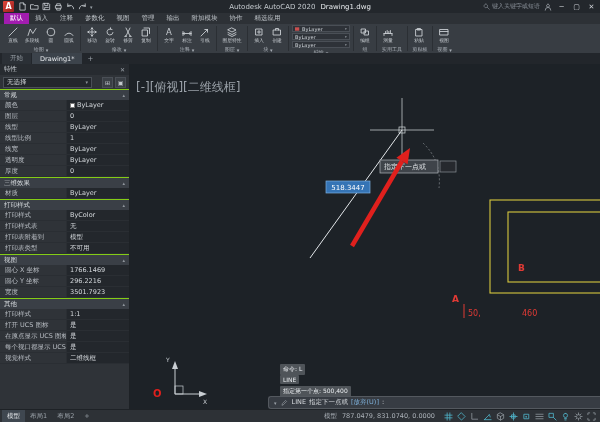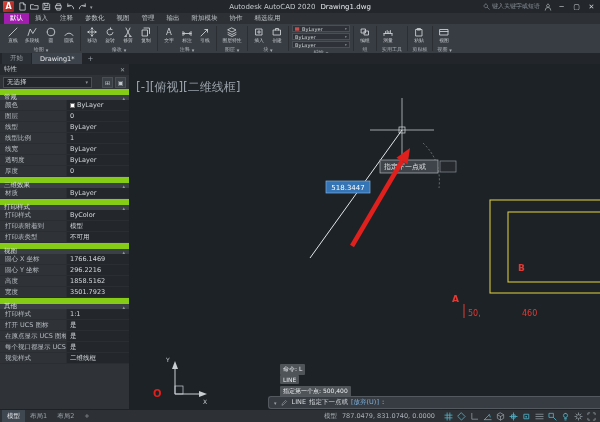--- a/index.html
+++ b/index.html
@@ -44,21 +44,21 @@
 
 
 .main{position:absolute;top:64px;left:0;right:0;bottom:13px;}
 .palette{position:absolute;top:0;left:0;width:130px;height:100%;background:#2f3338;border-right:1px solid #1d2125;display:flex;flex-direction:column;font-size:6.5px;z-index:5;}
 .pal-header{height:11px;background:#272b30;display:flex;align-items:center;padding:0 4px;color:#ccd1d6;flex:0 0 auto;}
 .pal-close{margin-left:auto;color:#9aa1a8;font-size:6px;}
 .pal-selrow{height:14px;display:flex;align-items:center;gap:10px;padding:1px 3px;flex:0 0 auto;}
 .pal-dd{flex:1;background:#23272c;border:1px solid #4a4f56;height:11px;display:flex;align-items:center;padding:0 3px;color:#d4d8dc;}
 .pal-dd .dd{margin-left:auto;color:#8f959c;font-size:5px;}
 .pal-btn{width:11px;height:11px;background:#3a3f45;border:1px solid #4a4f56;display:flex;align-items:center;justify-content:center;font-size:6px;color:#c3c8cd;flex:0 0 auto;}
-.pal-section-header{height:11px;background:#3a3f46;display:flex;align-items:center;padding:0 4px;color:#d7dbdf;border-top:6px solid #84cc16;}
+.pal-section-header{height:11px;background:#3a3f46;display:flex;align-items:center;padding:0 4px;color:#d7dbdf;border-top:1px solid #84cc16;}
 .pal-section-header .chev{margin-left:auto;font-size:5px;color:#8f959c;}
 .pal-row{height:11px;display:flex;align-items:stretch;border-bottom:1px solid #2a2e33;flex:0 0 auto;}
 .pal-label{width:66px;padding-left:5px;color:#b9bec4;white-space:nowrap;overflow:hidden;display:flex;align-items:center;}
 .pal-value{flex:1;background:#23272c;display:flex;align-items:center;padding:0 3px;color:#d4d8dc;border-left:1px solid #2a2e33;white-space:nowrap;overflow:hidden;}
 .swatch{width:5px;height:5px;border:1px solid #777;margin-right:2px;display:inline-block;flex:0 0 auto;}
 
 
 .canvas{position:absolute;left:130px;top:0;right:0;bottom:0;background:#1d2227;overflow:hidden;}
 .vplabel{position:absolute;top:3px;left:6px;font-size:12px;color:#9ba2a9;margin-top:12px;}
 .chip{position:absolute;background:rgba(120,125,132,0.55);color:#eaedf0;font-size:6px;padding:1px 3px;border-radius:1px;white-space:nowrap;}
@@ -497,42 +497,42 @@
         </div>
         <div class="pal-section-header">
           <span>打印样式</span>
           <span class="chev">▴</span>
         </div>
         <div class="pal-row">
           <span class="pal-label">打印样式</span>
           <span class="pal-value">ByColor</span>
         </div>
         <div class="pal-row">
+          <span class="pal-label">打印样式表</span>
+          <span class="pal-value">无</span>
+        </div>
+        <div class="pal-row">
           <span class="pal-label">打印表附着到</span>
           <span class="pal-value">模型</span>
         </div>
         <div class="pal-row">
           <span class="pal-label">打印表类型</span>
           <span class="pal-value">不可用</span>
         </div>
         <div class="pal-section-header">
           <span>视图</span>
           <span class="chev">▴</span>
         </div>
         <div class="pal-row">
           <span class="pal-label">圆心 X 坐标</span>
           <span class="pal-value">1766.1469</span>
         </div>
         <div class="pal-row">
           <span class="pal-label">圆心 Y 坐标</span>
           <span class="pal-value">296.2216</span>
-        </div>
-        <div class="pal-row">
-          <span class="pal-label">高度</span>
-          <span class="pal-value">1858.5162</span>
         </div>
         <div class="pal-row">
           <span class="pal-label">宽度</span>
           <span class="pal-value">3501.7923</span>
         </div>
         <div class="pal-section-header">
           <span>其他</span>
           <span class="chev">▴</span>
         </div>
         <div class="pal-row">

